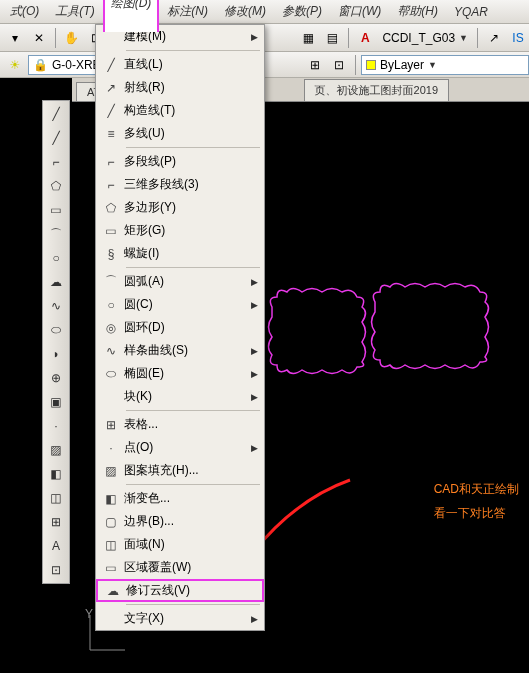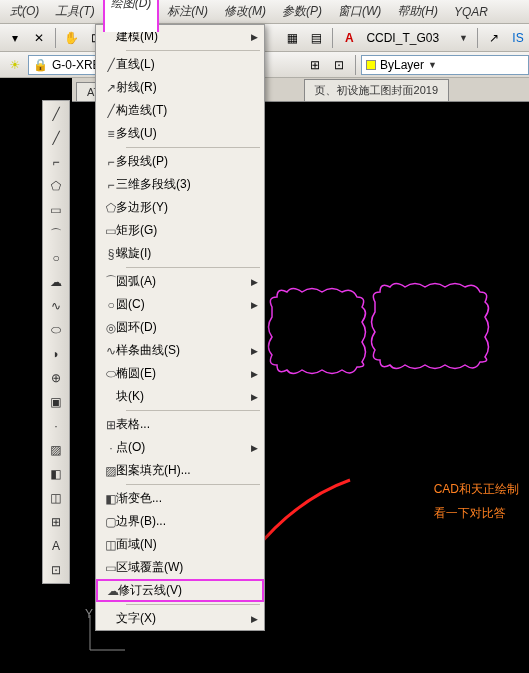--- a/index.html
+++ b/index.html
@@ -3,30 +3,30 @@
 <meta charset="utf-8">
 <style>
 *{margin:0;padding:0;box-sizing:border-box;font-family:"Microsoft YaHei",SimSun,sans-serif;font-size:12px;}
 body{width:529px;height:673px;background:#d4d0c8;overflow:hidden;position:relative;}
 .menubar{height:24px;background:linear-gradient(#f5f4f2,#dedbd5);border-bottom:1px solid #b0aea7;display:flex;align-items:center;padding-left:2px;font-style:italic;}
 .menu-item{padding:3px 8px;cursor:pointer;color:#333;}
 .menu-item.active{background:#fff;border:2px solid #e838e8;border-bottom:none;padding:2px 6px 20px 6px;position:relative;z-index:15;}
 .toolbar{height:28px;background:linear-gradient(#f5f4f2,#dedbd5);border-bottom:1px solid #b0aea7;display:flex;align-items:center;padding-left:4px;gap:2px;}
 .tb-btn{width:22px;height:22px;display:flex;align-items:center;justify-content:center;border:1px solid transparent;}
 .tb-sep{width:1px;height:20px;background:#999;margin:0 3px;}
-.tb-dropdown{display:flex;align-items:center;gap:20px;padding:0 4px;}
+.tb-dropdown{display:flex;align-items:center;gap:4px;padding:0 4px;}
 .layer-bar{height:26px;background:linear-gradient(#f5f4f2,#dedbd5);border-bottom:1px solid #b0aea7;display:flex;align-items:center;padding-left:4px;gap:2px;}
 .layer-combo{height:20px;background:#fff;border:1px solid #7b9ebd;display:flex;align-items:center;padding:0 4px;gap:4px;font-size:11px;}
 .dd-arrow{font-size:9px;color:#333;}
 .workspace{position:absolute;top:78px;left:0;right:0;bottom:0;background:#000;}
 .side-toolbar{position:absolute;top:100px;left:42px;width:28px;background:linear-gradient(90deg,#f1eee8,#d8d5cf);border:1px solid #a0a0a0;display:flex;flex-direction:column;align-items:center;padding:2px 0;gap:2px;}
 .side-btn{width:22px;height:22px;display:flex;align-items:center;justify-content:center;color:#333;}
 .side-toolbar2{position:absolute;top:100px;left:0;width:42px;background:#4a4a4a;border-right:1px solid #222;display:flex;flex-direction:column;align-items:center;padding:2px 0;gap:1px;height:560px;}
 .dropdown-menu{position:absolute;top:24px;left:95px;width:170px;background:#f1eee8;border:1px solid #999;box-shadow:2px 2px 6px rgba(0,0,0,0.4);z-index:10;}
-.dd-item{height:23px;display:flex;align-items:center;padding-left:20px;position:relative;cursor:pointer;}
+.dd-item{height:23px;display:flex;align-items:center;padding-left:28px;position:relative;cursor:pointer;}
 .dd-icon{position:absolute;left:6px;width:18px;height:18px;display:flex;align-items:center;justify-content:center;color:#444;}
 .dd-arrow-r{position:absolute;right:6px;font-size:9px;color:#333;}
 .dd-sep{height:1px;background:#c0bcb4;margin:2px 4px 2px 30px;}
 .dd-item.highlighted{border:2px solid #e838e8;}
 .tab-bar{position:absolute;top:78px;left:72px;right:0;height:24px;background:#d4d0c8;border-bottom:1px solid #888;display:flex;align-items:flex-end;padding-left:4px;}
 .tab{padding:3px 10px;background:#e8e6e0;border:1px solid #888;border-bottom:none;font-size:11px;color:#333;}
 .drawing{position:absolute;top:102px;left:72px;right:0;bottom:0;background:#000;}
 .annotation{position:absolute;top:477px;right:10px;color:#ff8020;font-size:16px;line-height:24px;text-align:left;}
 .red-arrow{position:absolute;top:475px;left:220px;pointer-events:none;}
 .ucs{position:absolute;bottom:10px;left:80px;color:#777;font-size:14px;}

